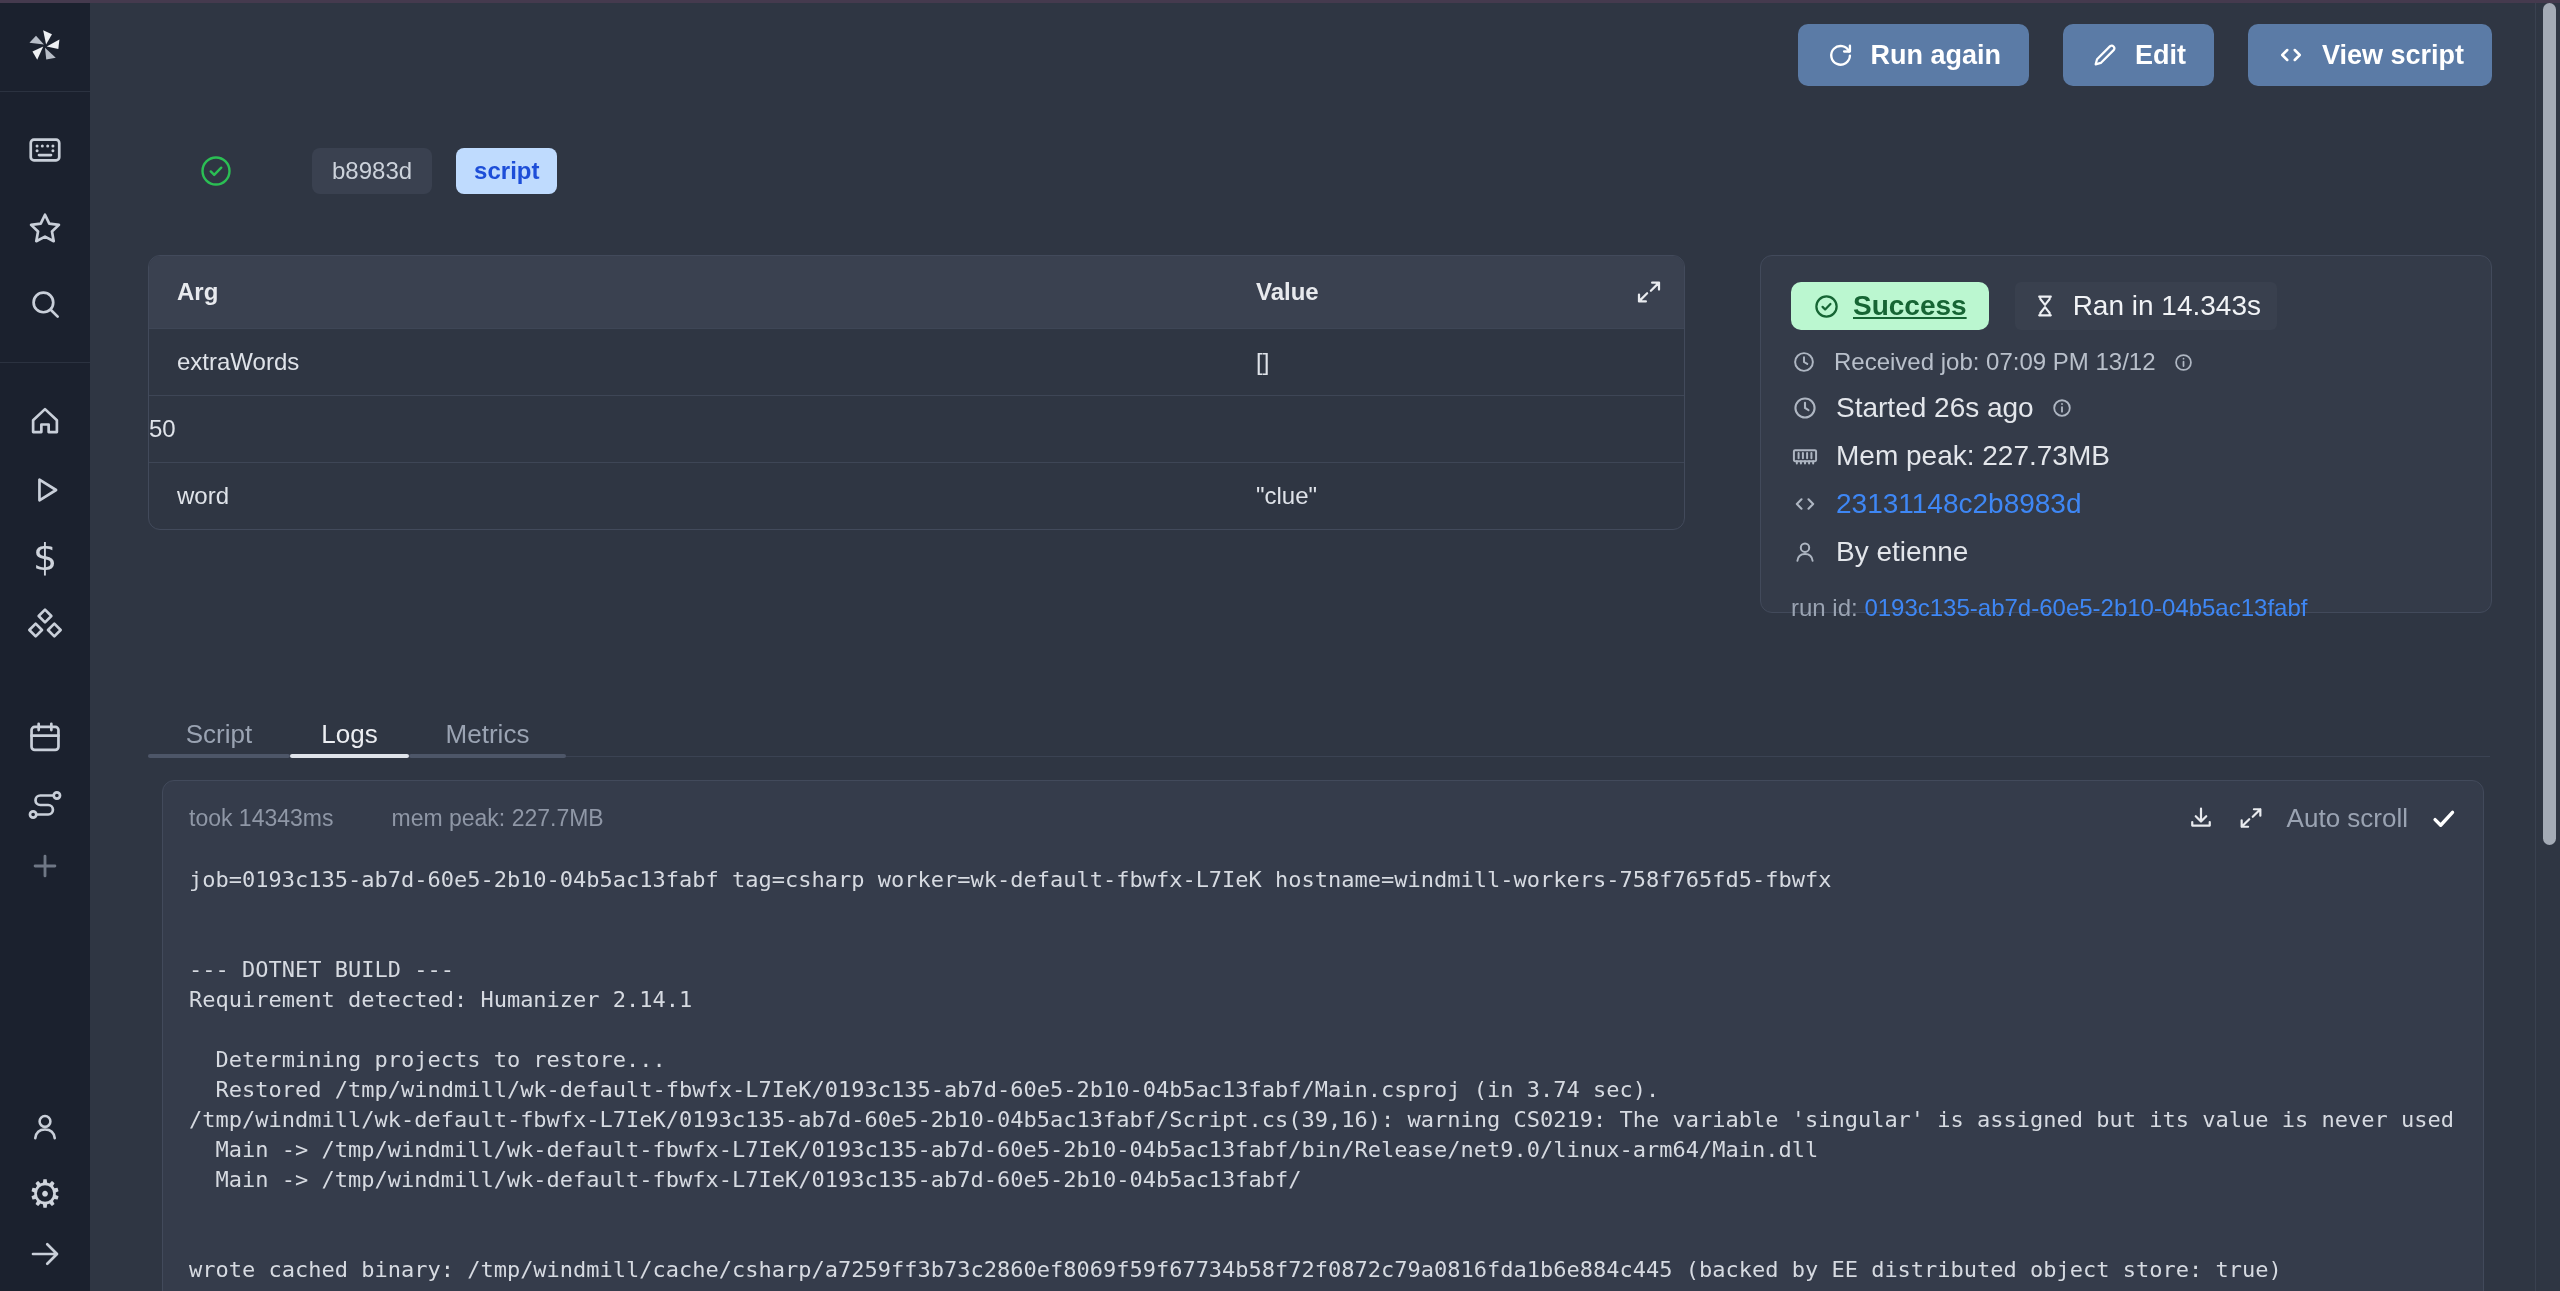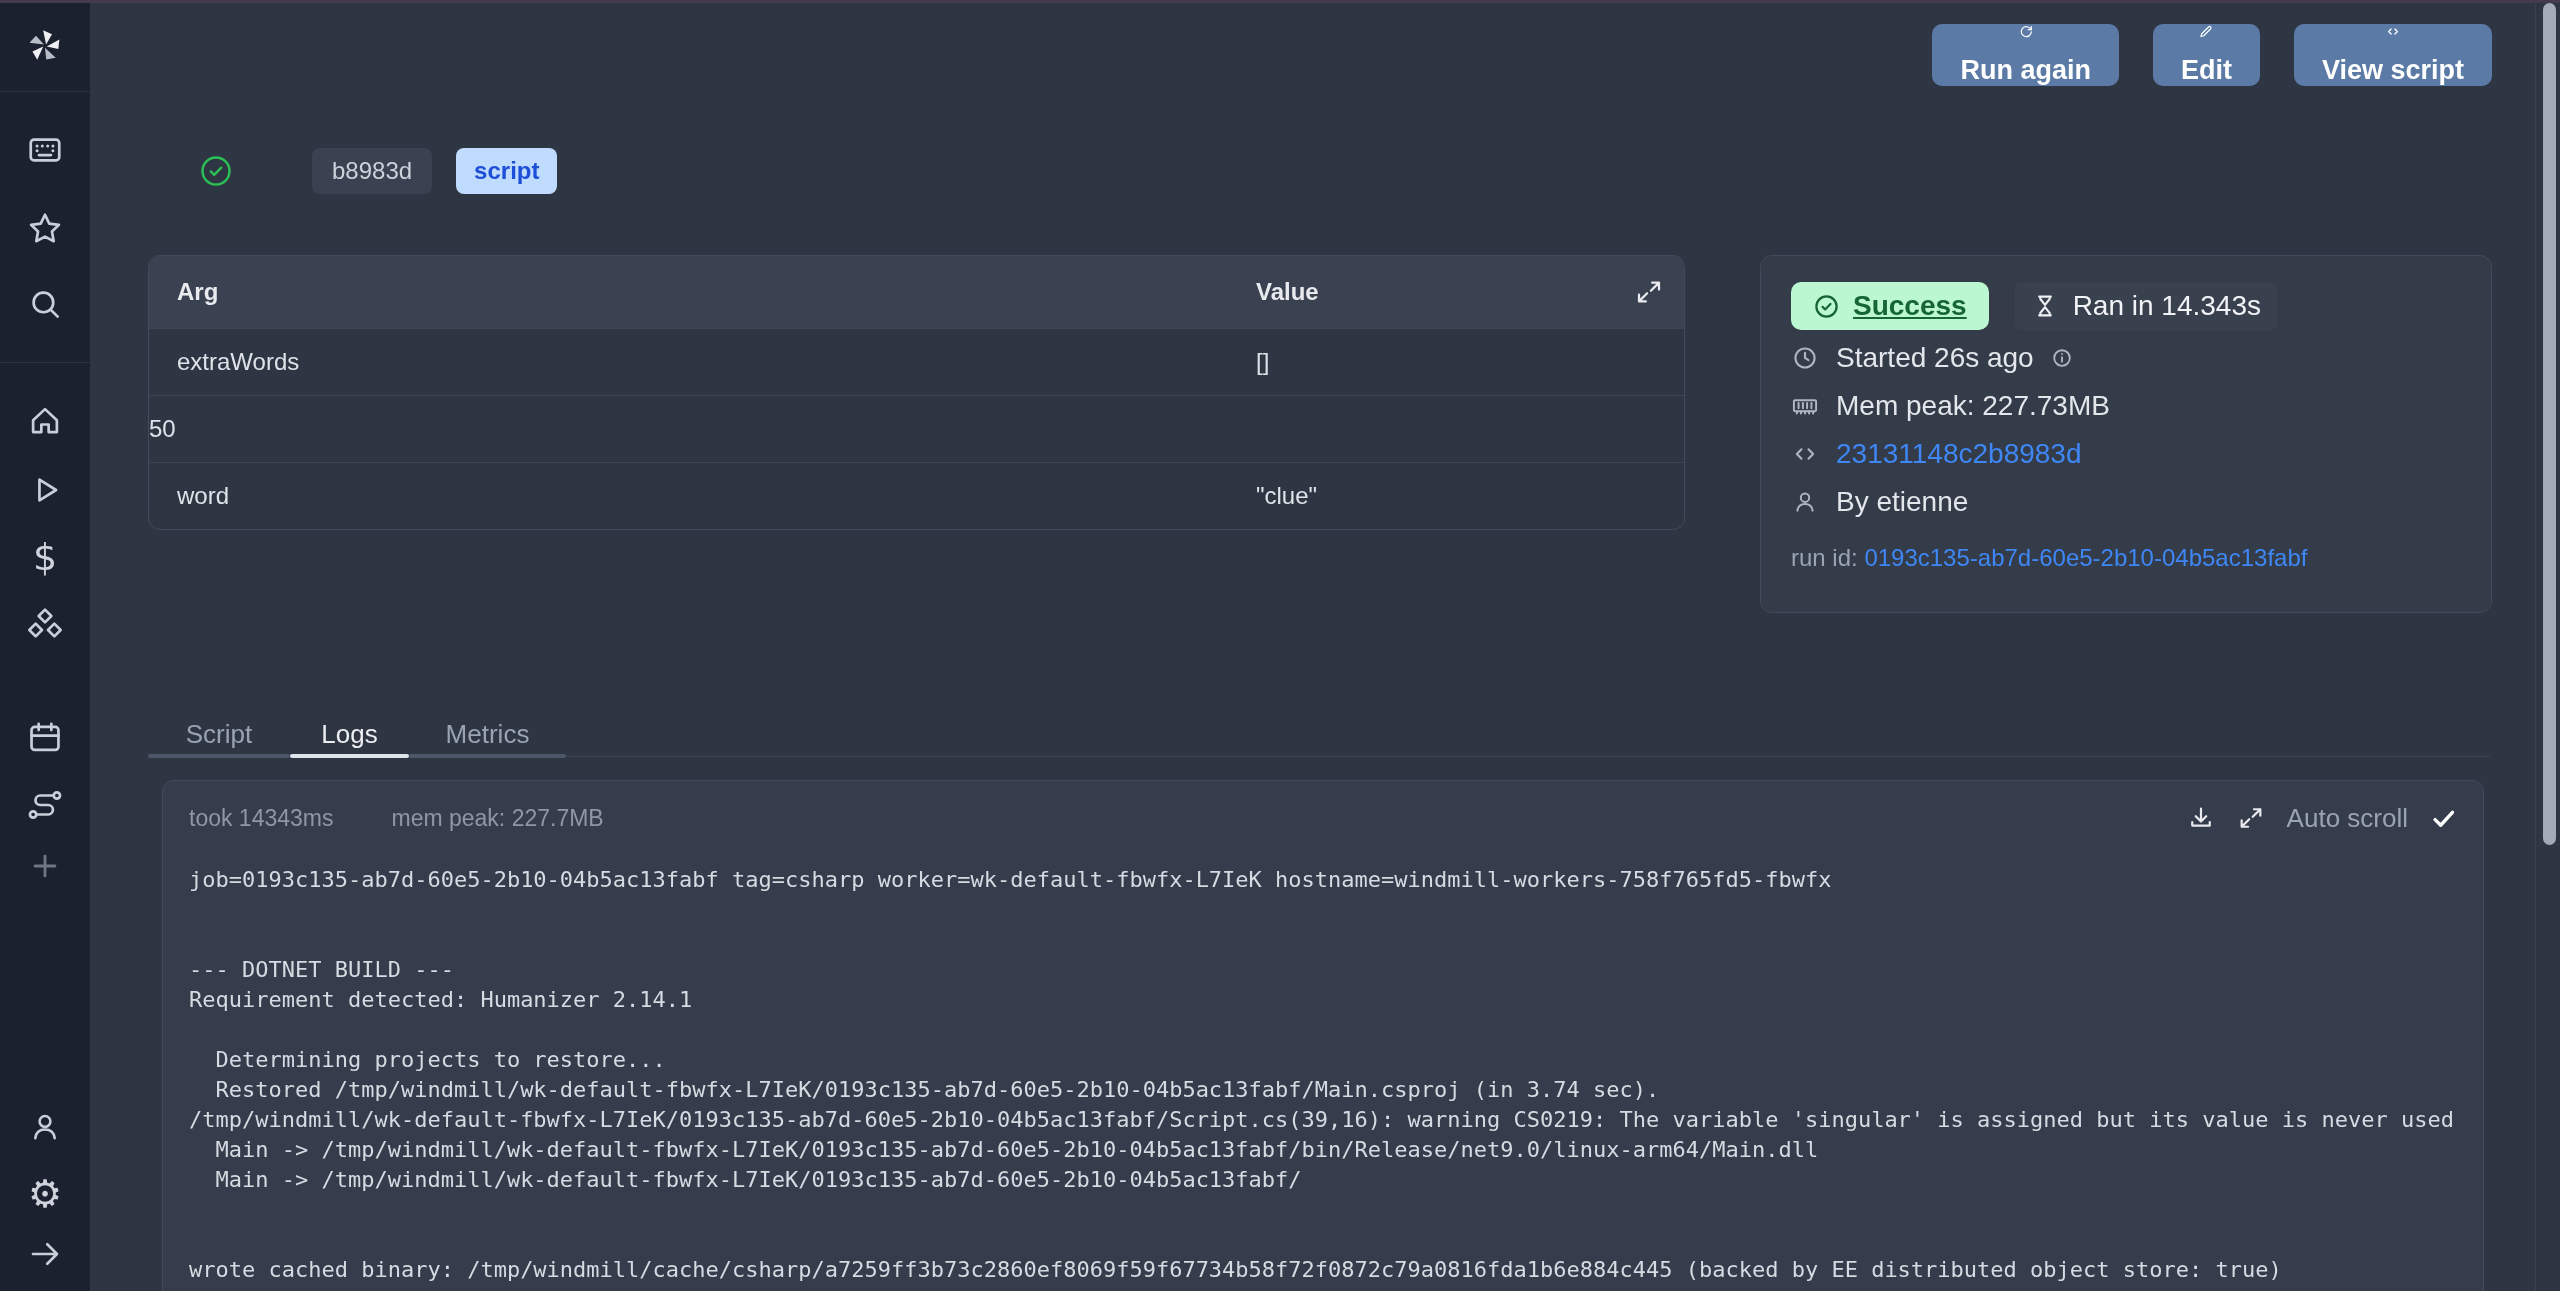--- a/index.html
+++ b/index.html
@@ -15,21 +15,21 @@
   .side-sep{position:absolute;left:0;width:90px;height:1px;background:#2b3240;}
   .side-ic{position:absolute;left:25px;width:40px;height:40px;display:flex;align-items:center;
     justify-content:center;color:#c9cfd9;cursor:pointer;}
   .side-ic svg{display:block;}
   .glyph{font-family:"DejaVu Sans",sans-serif;line-height:1;}
 
   
   .actions{position:absolute;top:24px;right:68px;display:flex;gap:34px;}
   .btn{display:flex;align-items:center;gap:16px;height:62px;padding:0 28px;
     background:var(--accent-button,#5b7ba6);color:#fff;font-size:27px;font-weight:600;
-    border:none;border-radius:10px;cursor:pointer;font-family:inherit;flex-direction:column;}
+    border:none;border-radius:10px;cursor:pointer;font-family:inherit;}
 
   
   .title-row{position:absolute;top:148px;left:198px;display:flex;align-items:center;}
   .title-check{color:var(--check-green,#2bbf54);margin-right:28px;display:flex;}
   h1.title{font-size:54px;font-weight:700;color:#f3f4f6;letter-spacing:-1px;}
   .badge-version{margin-left:50px;background:var(--header-bg,#3a4150);color:#ccd2db;
     font-size:24px;padding:9px 20px;border-radius:8px;}
   .badge-kind{margin-left:24px;background:var(--badge-script-bg,#bfdbfe);color:var(--badge-script-text,#1d4ed8);
     font-size:24px;font-weight:700;padding:9px 18px;border-radius:8px;}
 
@@ -255,20 +255,36 @@
         <span>Success</span>
       </span>
       <span class="chip-duration">
         <svg width="28" height="28" viewBox="0 0 24 24" fill="none" stroke="#eef0f4" stroke-width="1.8" stroke-linecap="round" stroke-linejoin="round">
           <path d="M7 4h10M7 20h10M8 4v2l4 5 4-5V4M8 20v-2l4-5 4 5v2"></path>
         </svg>
         <span>Ran in 14.343s</span>
       </span>
     </div>
 
+    <div class="info-row small" style="margin-top:14px;">
+      <span class="icon-mut">
+        <svg width="26" height="26" viewBox="0 0 24 24" fill="none" stroke="currentColor" stroke-width="1.8" stroke-linecap="round">
+            <circle cx="12" cy="12" r="8.2"></circle>
+            <path d="M12 7.5V12l3 1.8"></path>
+          </svg>
+      </span>
+      <span>Received job: 07:09 PM 13/12</span>
+      <span class="icon-mut">
+        <svg width="21" height="21" viewBox="0 0 24 24" fill="none" stroke="currentColor" stroke-width="2" stroke-linecap="round">
+            <circle cx="12" cy="12" r="8.5"></circle>
+            <path d="M12 11v5"></path>
+            <path d="M12 7.6v.1"></path>
+          </svg>
+      </span>
+    </div>
 
     <div class="info-row">
       <span class="icon-mut">
         <svg width="28" height="28" viewBox="0 0 24 24" fill="none" stroke="currentColor" stroke-width="1.8" stroke-linecap="round">
             <circle cx="12" cy="12" r="8.2"></circle>
             <path d="M12 7.5V12l3 1.8"></path>
           </svg>
       </span>
       <span>Started 26s ago</span>
       <span class="icon-mut">

